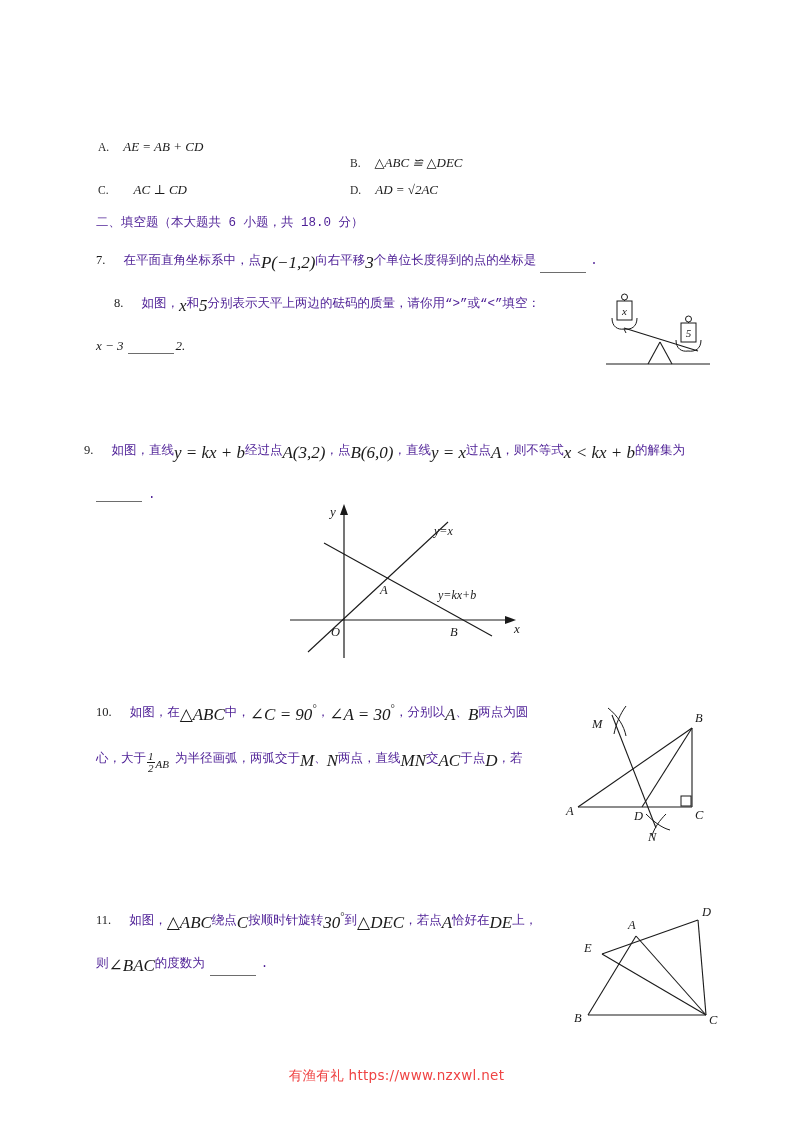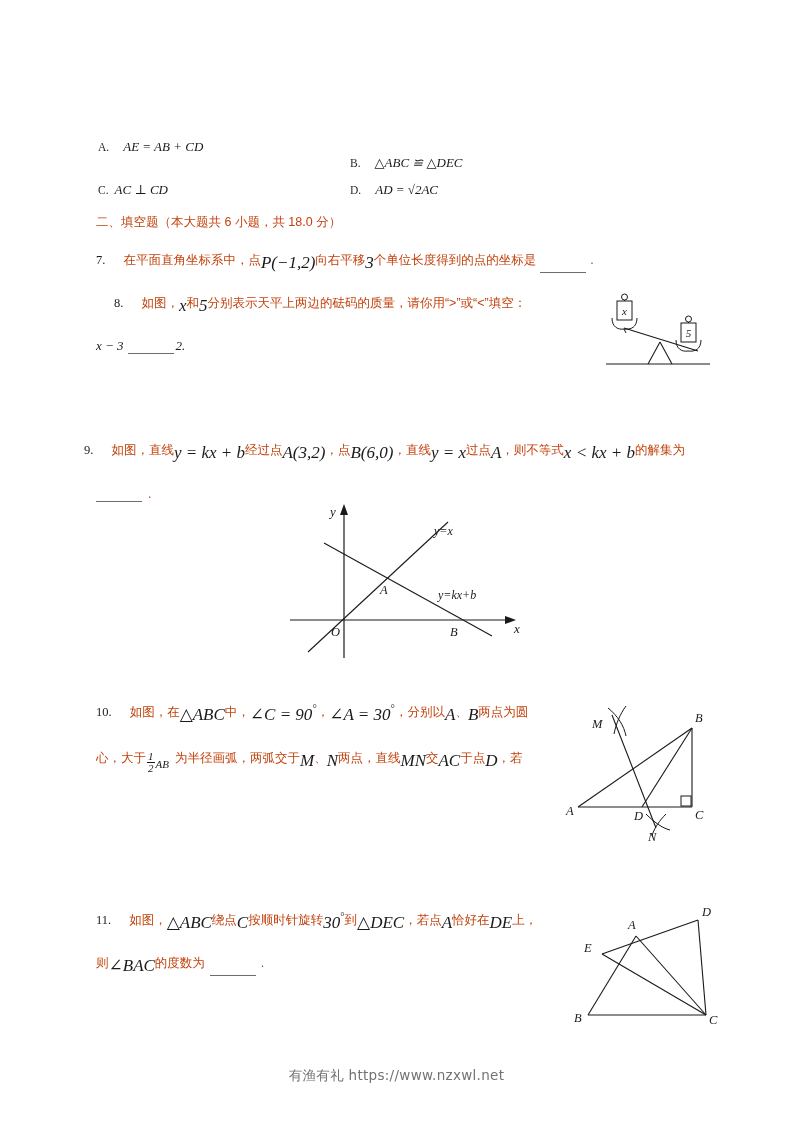--- a/index.html
+++ b/index.html
@@ -18,23 +18,23 @@
 
   .page {
     position: absolute;
     left: 0; top: 0;
     width: 793px;
     height: 1122px;
   }
 
   
   .cn {
-    font-family: Liberation Sans, sans-serif;
+    font-family: Liberation Mono, monospace;
     font-size: 12.5px;
-    color: #c2410c;
+    color: #4c1d95;
   }
   .math {
     font-family: "Liberation Serif", "DejaVu Serif", serif;
     font-style: italic;
     font-size: 13px;
   }
   .math-up {
     font-family: "Liberation Serif", "DejaVu Serif", serif;
     font-style: normal;
     font-size: 13px;
@@ -84,21 +84,21 @@
 
   
   .footer {
     position: absolute;
     left: 0;
     top: 1067px;
     width: 793px;
     text-align: center;
     font-family: "DejaVu Sans", "Liberation Sans", sans-serif;
     font-size: 13.5px;
-    color: #737373;
+    color: #ef4444;
     letter-spacing: 0.3px;
   }
 
   svg { display: block; overflow: visible; }
 </style>
 </head>
 <body>
 
 <div class="page">
 
@@ -107,21 +107,21 @@
     <span class="math" style="margin-left:10px;">AE = AB + CD</span>
   </div>
 
   <div class="abs" style="left:350px; top:137px;margin-top:16px;">
     <span class="opt-letter">B.</span>
     <span class="math" style="margin-left:10px;">△ABC ≌ △DEC</span>
   </div>
 
   <div class="abs" style="left:98px; top:180px;">
     <span class="opt-letter">C.</span>
-    <span class="math" style="margin-left:2px;">AC ⊥ CD</span>
+    <span class="math" style="margin-left:21px;">AC ⊥ CD</span>
   </div>
 
   <div class="abs" style="left:350px; top:180px;">
     <span class="opt-letter">D.</span>
     <span class="math" style="margin-left:10px;">AD = √2AC</span>
   </div>
 
   <div class="abs cn" style="left:96px; top:214px; font-size:12.5px;">二、填空题（本大题共 6 小题，共 18.0 分）</div>
 
   <div class="abs" style="left:96px; top:250px;">

